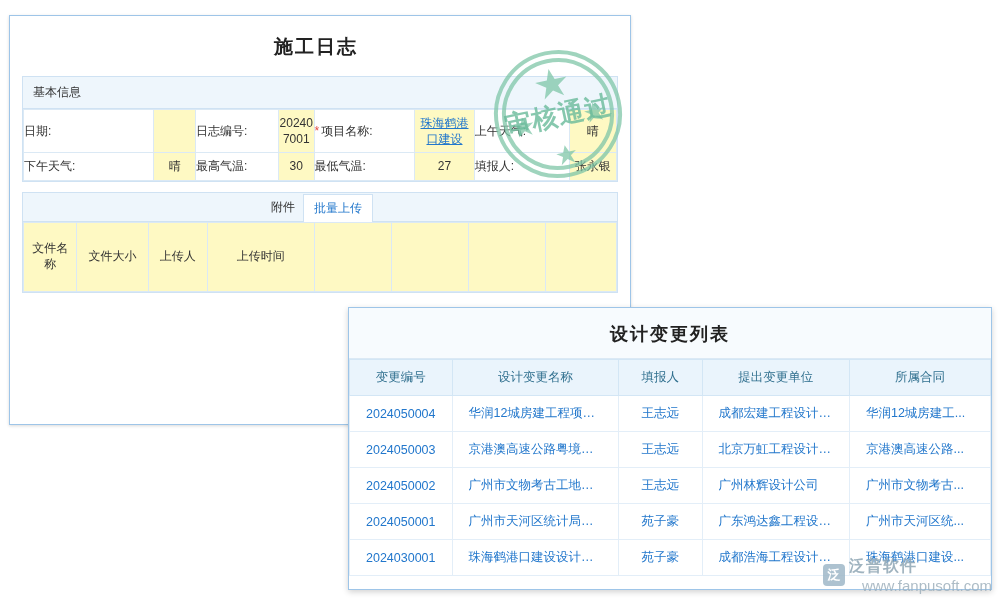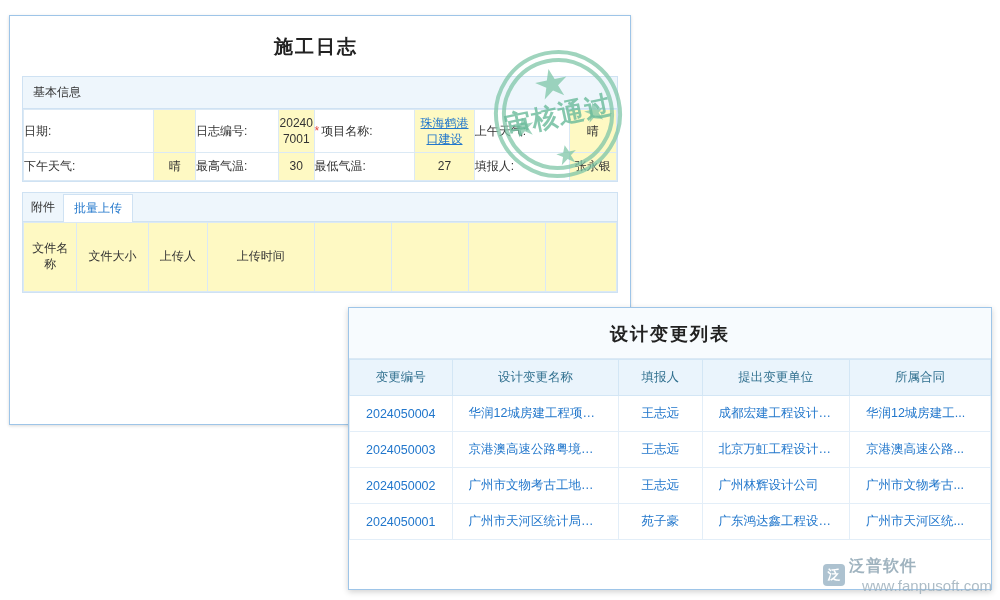--- a/index.html
+++ b/index.html
@@ -83,22 +83,23 @@
     text-decoration: underline;
     cursor: pointer;
   }
 
   
   .tabbar {
     display: flex;
     align-items: flex-end;
     background: #eef6fc;
     border-bottom: 1px solid #cfe2f3;
-    padding: 0 4px;
+    padding: 0 24px;
     height: 28px;
+    justify-content: center;
   }
   .tabbar .tab-text {
     font-size: 12px;
     color: #333333;
     padding: 6px 8px 5px 4px;
   }
   .tabbar .tab-btn {
     font-size: 12px;
     color: #2277cc;
     background: #ffffff;
@@ -360,20 +361,27 @@
       <td class="left">广州林辉设计公司</td>
       <td class="left">广州市文物考古...</td>
     </tr>
     <tr>
       <td>2024050001</td>
       <td class="left">广州市天河区统计局机...</td>
       <td>苑子豪</td>
       <td class="left">广东鸿达鑫工程设计...</td>
       <td class="left">广州市天河区统...</td>
     </tr>
+    <tr>
+      <td>2024030001</td>
+      <td class="left">珠海鹤港口建设设计变更</td>
+      <td>苑子豪</td>
+      <td class="left">成都浩海工程设计公司</td>
+      <td class="left">珠海鹤港口建设...</td>
+    </tr>
   </tbody>
     </table>
 </div>
 
 <div id="watermark">
   <div class="wm-logo">泛</div>
   <div class="wm-stack">
     <span class="wm-name">泛普软件</span>
     <span class="wm-url">www.fanpusoft.com</span>
   </div>

